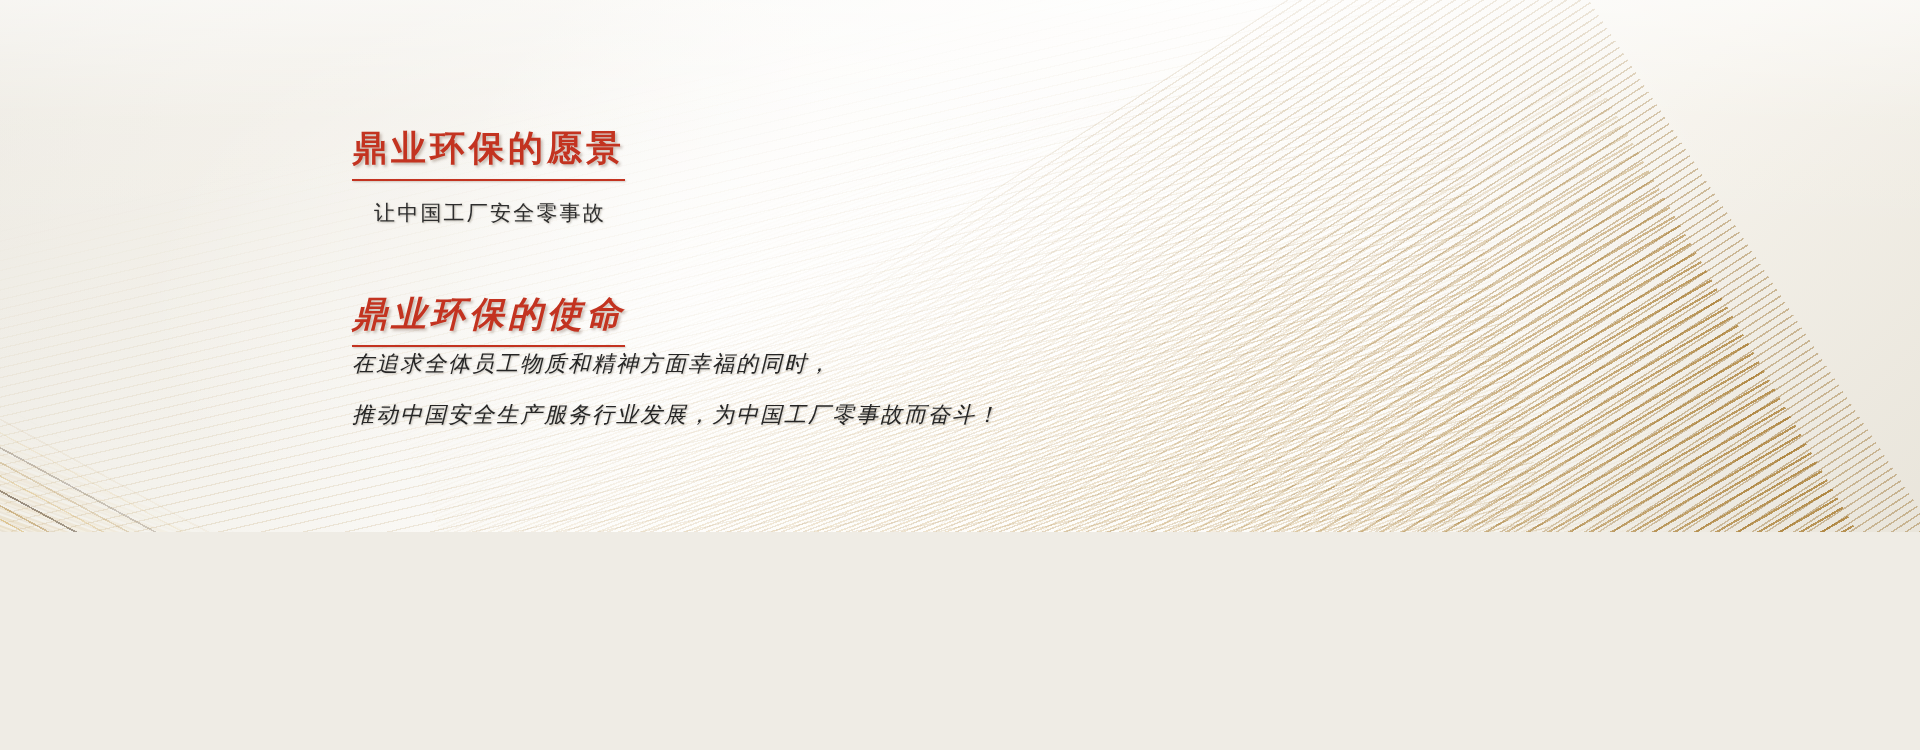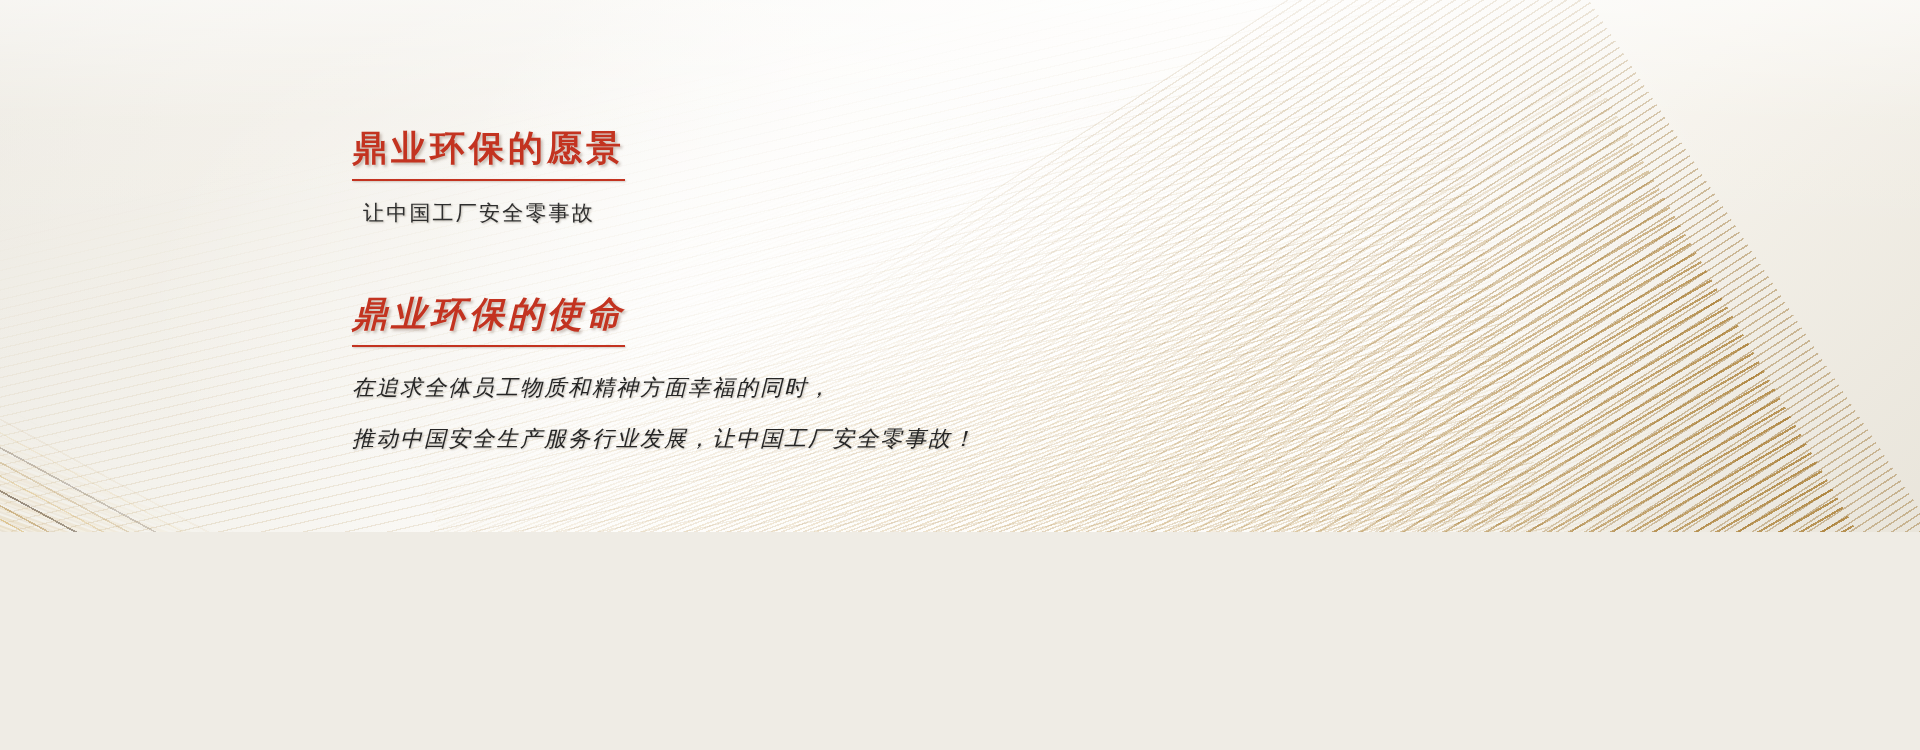--- a/index.html
+++ b/index.html
@@ -218,38 +218,38 @@
     content:"";
     position:absolute;
     left:0; right:0; bottom:0;
     height:2px;
     background:#c33320;
     box-shadow:1px 1px 2px rgba(90,60,40,0.25);
   }
 
   .subtitle {
     margin-top:16px;
-    margin-left:11px;
+    margin-left:22px;
     color:#2e2e2e;
     font-size:21px;
     letter-spacing:2.2px;
     line-height:1.5;
     white-space:nowrap;
     text-shadow:1px 1px 2px rgba(120,110,95,0.45);
   }
 
   .body-line {
     color:#262626;
     font-size:22px;
     letter-spacing:2px;
     line-height:1.55;
     white-space:nowrap;
     text-shadow:1px 1px 2px rgba(120,110,95,0.42);
   }
-  .body-block { margin-top:24px; }
+  .body-block { }
   .body-line + .body-line { margin-top:17px; }
 </style>
 </head>
 <body>
 
 <div id="banner">
 
   <div class="bg-base"></div>
   <div class="fan-left"></div>
   <div class="fan-left2"></div>
@@ -265,18 +265,18 @@
 
     <div class="block">
       <div class="heading">鼎业环保的愿景</div>
       <div class="subtitle">让中国工厂安全零事故</div>
     </div>
 
     <div class="block">
       <div class="heading">鼎业环保的使命</div>
       <div class="body-block">
         <div class="body-line">在追求全体员工物质和精神方面幸福的同时，</div>
-        <div class="body-line">推动中国安全生产服务行业发展，让中国工厂安全零事故！</div>
+        <div class="body-line">推动中国安全生产服务行业发展，为中国工厂零事故而奋斗！</div>
       </div>
     </div>
 
   </div>
 </div>
 
 </body></html>

